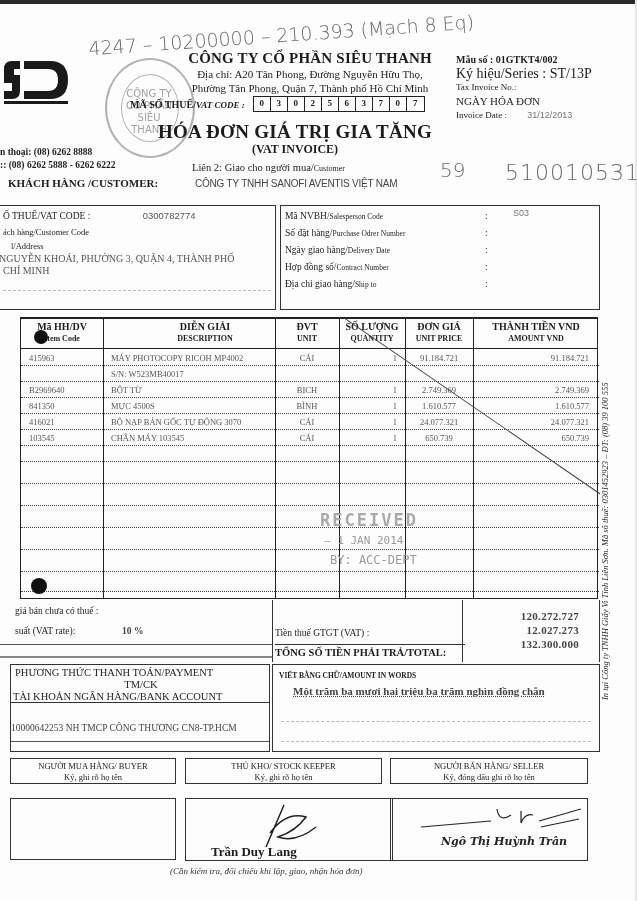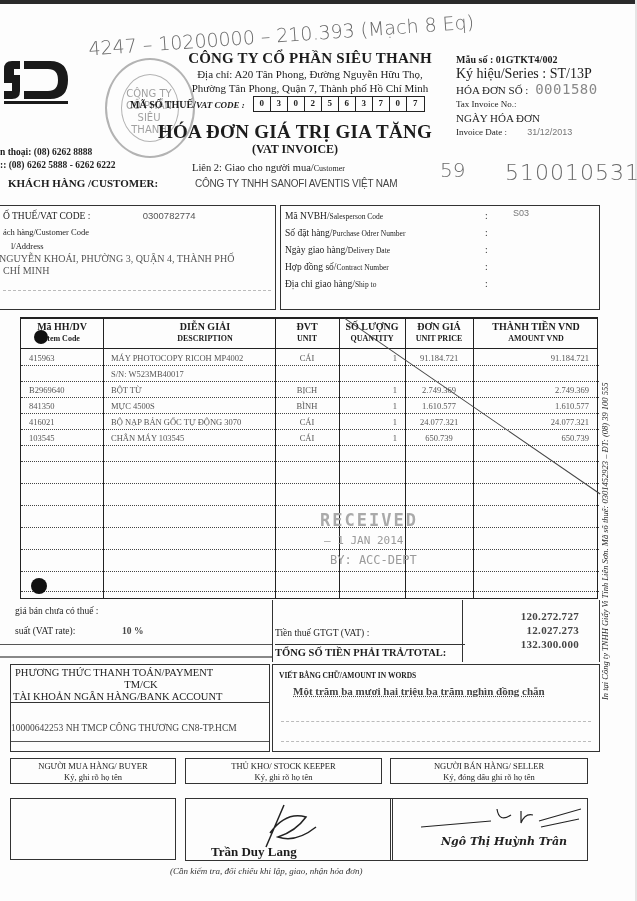--- a/index.html
+++ b/index.html
@@ -106,24 +106,20 @@
     <span class="digit">7</span>
   </div>
 </div>
 
 <div class="abs title-main">HÓA ĐƠN GIÁ TRỊ GIA TĂNG</div>
 <div class="abs title-sub">(VAT INVOICE)</div>
 
 <div class="abs meta-right">
   <div style="font-size:10px; font-weight:bold; line-height:15px;">Mẫu số : 01GTKT4/002</div>
   <div style="font-size:14px; line-height:14px;">Ký hiệu/Series : ST/13P</div>
-  <div style="font-size:11px; line-height:16px;">
-    <span>HÓA ĐƠN SỐ :</span>
-    <span style="font-family:'DejaVu Sans Mono', monospace; font-size:14px; color:#888; margin-left:4px; letter-spacing:0.5px;">0001580</span>
-  </div>
   <div style="font-size:9px; line-height:13px;">Tax Invoice No.:</div>
   <div style="font-size:11px; line-height:15px;">NGÀY HÓA ĐƠN</div>
   <div style="font-size:9px; line-height:13px;">
     <span>Invoice Date :</span>
     <span style="margin-left:18px; color:#777; font-family:'Liberation Sans', sans-serif;">31/12/2013</span>
   </div>
 </div>
 
 <div class="abs contact">
   <div>n thoại: (08) 6262 8888</div>

